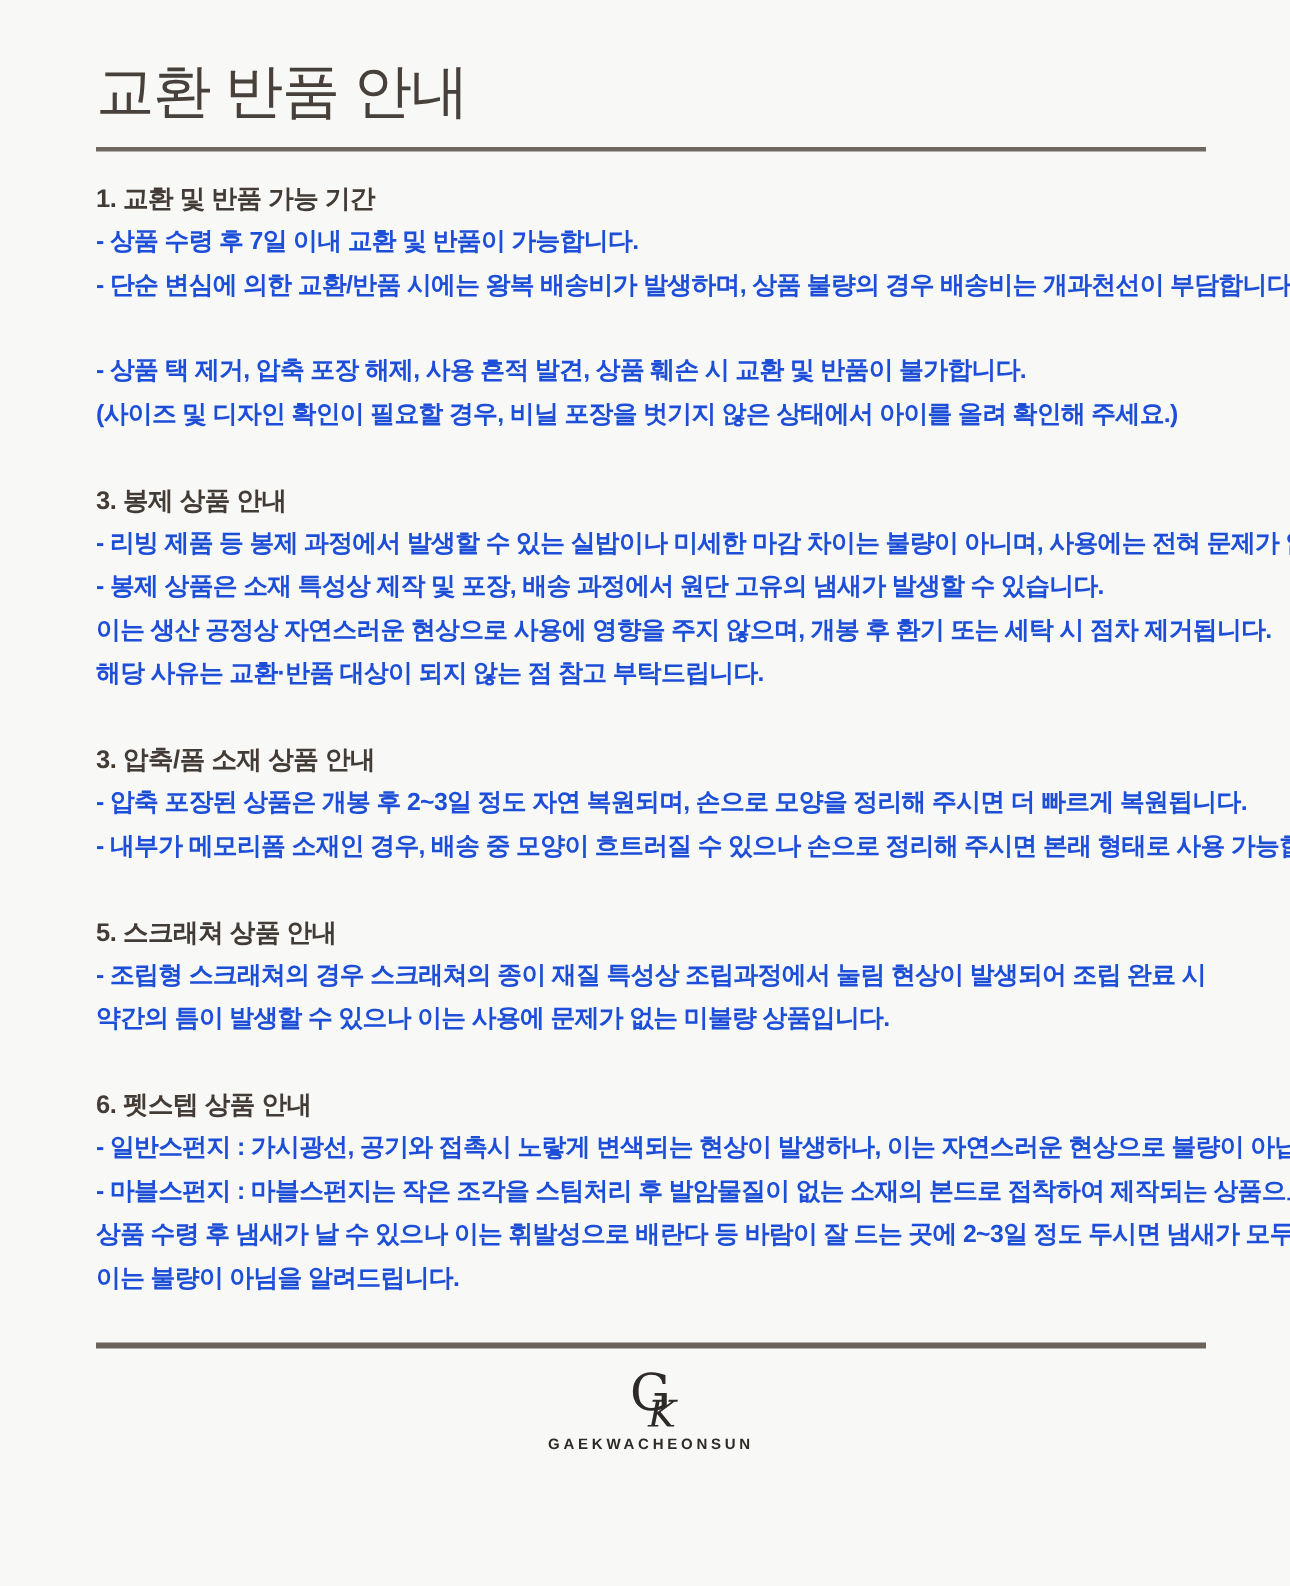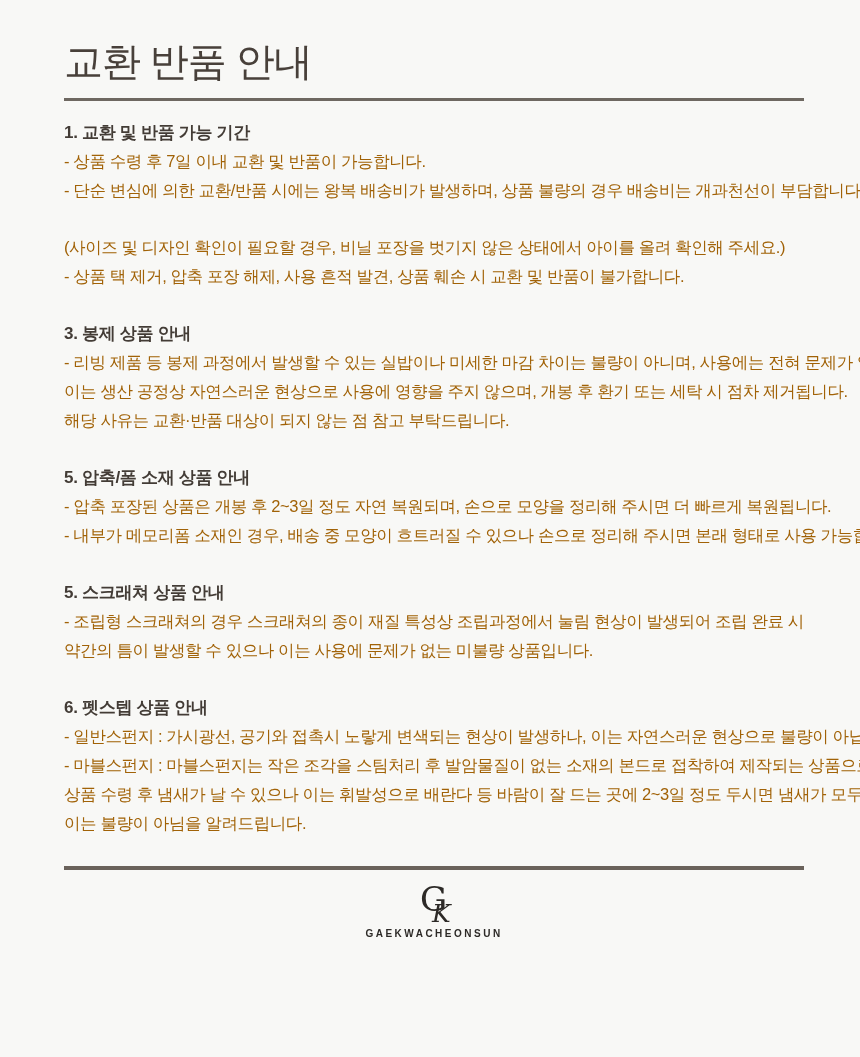--- a/index.html
+++ b/index.html
@@ -32,22 +32,22 @@
   .sec-heading {
     font-size: 17px;
     font-weight: 600;
     color: #433c36;
     line-height: 29px;
     letter-spacing: -0.3px;
     white-space: nowrap;
   }
   .policy-line {
     font-size: 16.5px;
-    font-weight: 400;
-    color: #a16207;
+    font-weight: 700;
+    color: #1d4ed8;
     line-height: 29px;
     letter-spacing: -0.4px;
     white-space: nowrap;
   }
   .bottom-divider {
     height: 4px;
     background: #6a625b;
     margin: 13px 0 0 0;
   }
   .footer {
@@ -75,33 +75,34 @@
 
   <div class="top-divider"></div>
 
   <section class="policy-section">
     <div class="sec-heading">1. 교환 및 반품 가능 기간</div>
     <div class="policy-line">- 상품 수령 후 7일 이내 교환 및 반품이 가능합니다.</div>
     <div class="policy-line">- 단순 변심에 의한 교환/반품 시에는 왕복 배송비가 발생하며, 상품 불량의 경우 배송비는 개과천선이 부담합니다.</div>
   </section>
 
   <section class="policy-section">
+    <div class="policy-line">- 상품 택 제거, 압축 포장 해제, 사용 흔적 발견, 상품 훼손 시 교환 및 반품이 불가합니다.</div>
     <div class="policy-line">(사이즈 및 디자인 확인이 필요할 경우, 비닐 포장을 벗기지 않은 상태에서 아이를 올려 확인해 주세요.)</div>
-    <div class="policy-line">- 상품 택 제거, 압축 포장 해제, 사용 흔적 발견, 상품 훼손 시 교환 및 반품이 불가합니다.</div>
   </section>
 
   <section class="policy-section">
     <div class="sec-heading">3. 봉제 상품 안내</div>
     <div class="policy-line">- 리빙 제품 등 봉제 과정에서 발생할 수 있는 실밥이나 미세한 마감 차이는 불량이 아니며, 사용에는 전혀 문제가 없습니다.</div>
+    <div class="policy-line">- 봉제 상품은 소재 특성상 제작 및 포장, 배송 과정에서 원단 고유의 냄새가 발생할 수 있습니다.</div>
     <div class="policy-line">이는 생산 공정상 자연스러운 현상으로 사용에 영향을 주지 않으며, 개봉 후 환기 또는 세탁 시 점차 제거됩니다.</div>
     <div class="policy-line">해당 사유는 교환·반품 대상이 되지 않는 점 참고 부탁드립니다.</div>
   </section>
 
   <section class="policy-section">
-    <div class="sec-heading">5. 압축/폼 소재 상품 안내</div>
+    <div class="sec-heading">3. 압축/폼 소재 상품 안내</div>
     <div class="policy-line">- 압축 포장된 상품은 개봉 후 2~3일 정도 자연 복원되며, 손으로 모양을 정리해 주시면 더 빠르게 복원됩니다.</div>
     <div class="policy-line">- 내부가 메모리폼 소재인 경우, 배송 중 모양이 흐트러질 수 있으나 손으로 정리해 주시면 본래 형태로 사용 가능합니다.</div>
   </section>
 
   <section class="policy-section">
     <div class="sec-heading">5. 스크래쳐 상품 안내</div>
     <div class="policy-line">- 조립형 스크래쳐의 경우 스크래쳐의 종이 재질 특성상 조립과정에서 눌림 현상이 발생되어 조립 완료 시</div>
     <div class="policy-line">약간의 틈이 발생할 수 있으나 이는 사용에 문제가 없는 미불량 상품입니다.</div>
   </section>
 

